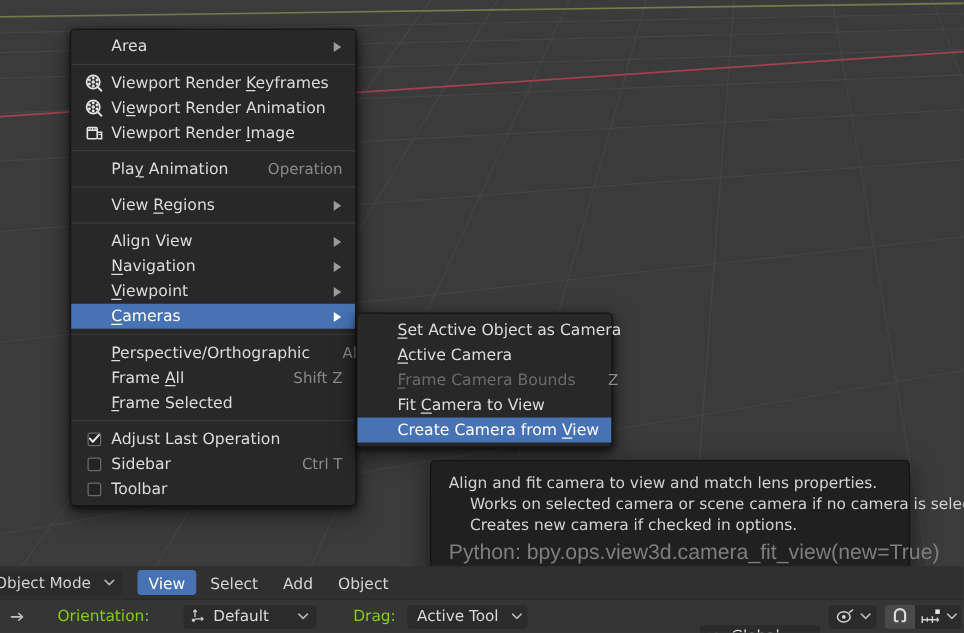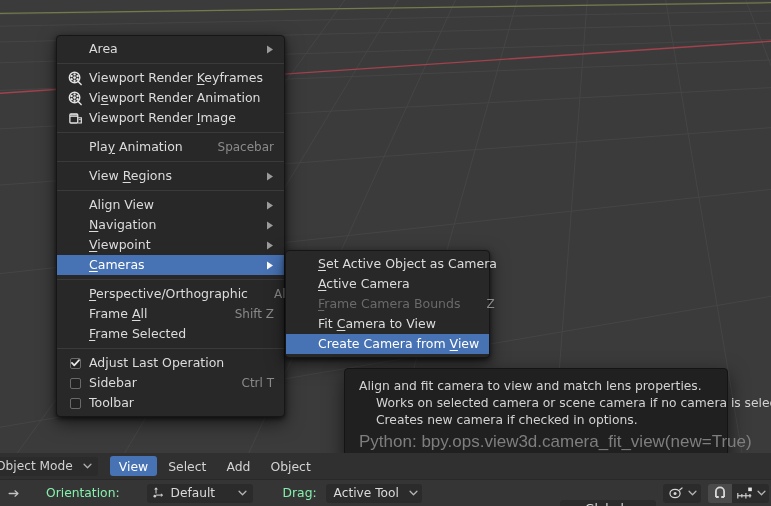--- a/index.html
+++ b/index.html
@@ -76,21 +76,21 @@
     border: 1px solid #6a6a6a;
     border-radius: 2px;
     background: #232323;
     display: flex; align-items: center; justify-content: center;
   }
   .cb.on { background: #232323; }
   .cb svg { display: block; }
 
   
   #view-menu {
-    left: 56px; top: 23px; width: 229px; margin-top: 12px;
+    left: 56px; top: 23px; width: 229px;
   }
   #cameras-submenu {
     left: 285px; top: 250px; width: 205px;
   }
 
   
   .tooltip {
     position: absolute;
     left: 344px; top: 368px; width: 384px;
     background: #202020;
@@ -147,21 +147,21 @@
 
   
   .tool-bar {
     position: absolute;
     left: 0; top: 479px; width: 771px; height: 27px;
     background: #353535;
     border-top: 1px solid #292929;
     display: flex; align-items: center;
   }
   .tb-label {
-    color: #86efac; font-size: 12.3px;
+    color: #84cc16; font-size: 12.3px;
     white-space: nowrap;
   }
   .tb-dd {
     display: flex; align-items: center;
     height: 19px;
     background: #2b2b2b;
     border-radius: 3px;
     padding: 0 6px 0 5px;
     color: #dadada; font-size: 12.2px;
     white-space: nowrap;
@@ -292,21 +292,21 @@
       </span>
       <span class="mi-label">Viewport Render <span class="acc">I</span>mage</span>
       <span class="mi-shortcut"></span>
     </div>
 
     <div class="sep"></div>
 
     <div class="menu-item">
       <span class="mi-icon"></span>
       <span class="mi-label">Pla<span class="acc">y</span> Animation</span>
-      <span class="mi-shortcut">Spacebar</span>
+      <span class="mi-shortcut">Operation</span>
     </div>
 
     <div class="sep"></div>
 
     <div class="menu-item">
       <span class="mi-icon"></span>
       <span class="mi-label">View <span class="acc">R</span>egions</span>
       <span class="mi-arrow">
         <svg width="8" height="9" viewBox="0 0 8 9">
             <path d="M1 0.5 L7 4.5 L1 8.5 Z" fill="#9b9b9b"></path>

